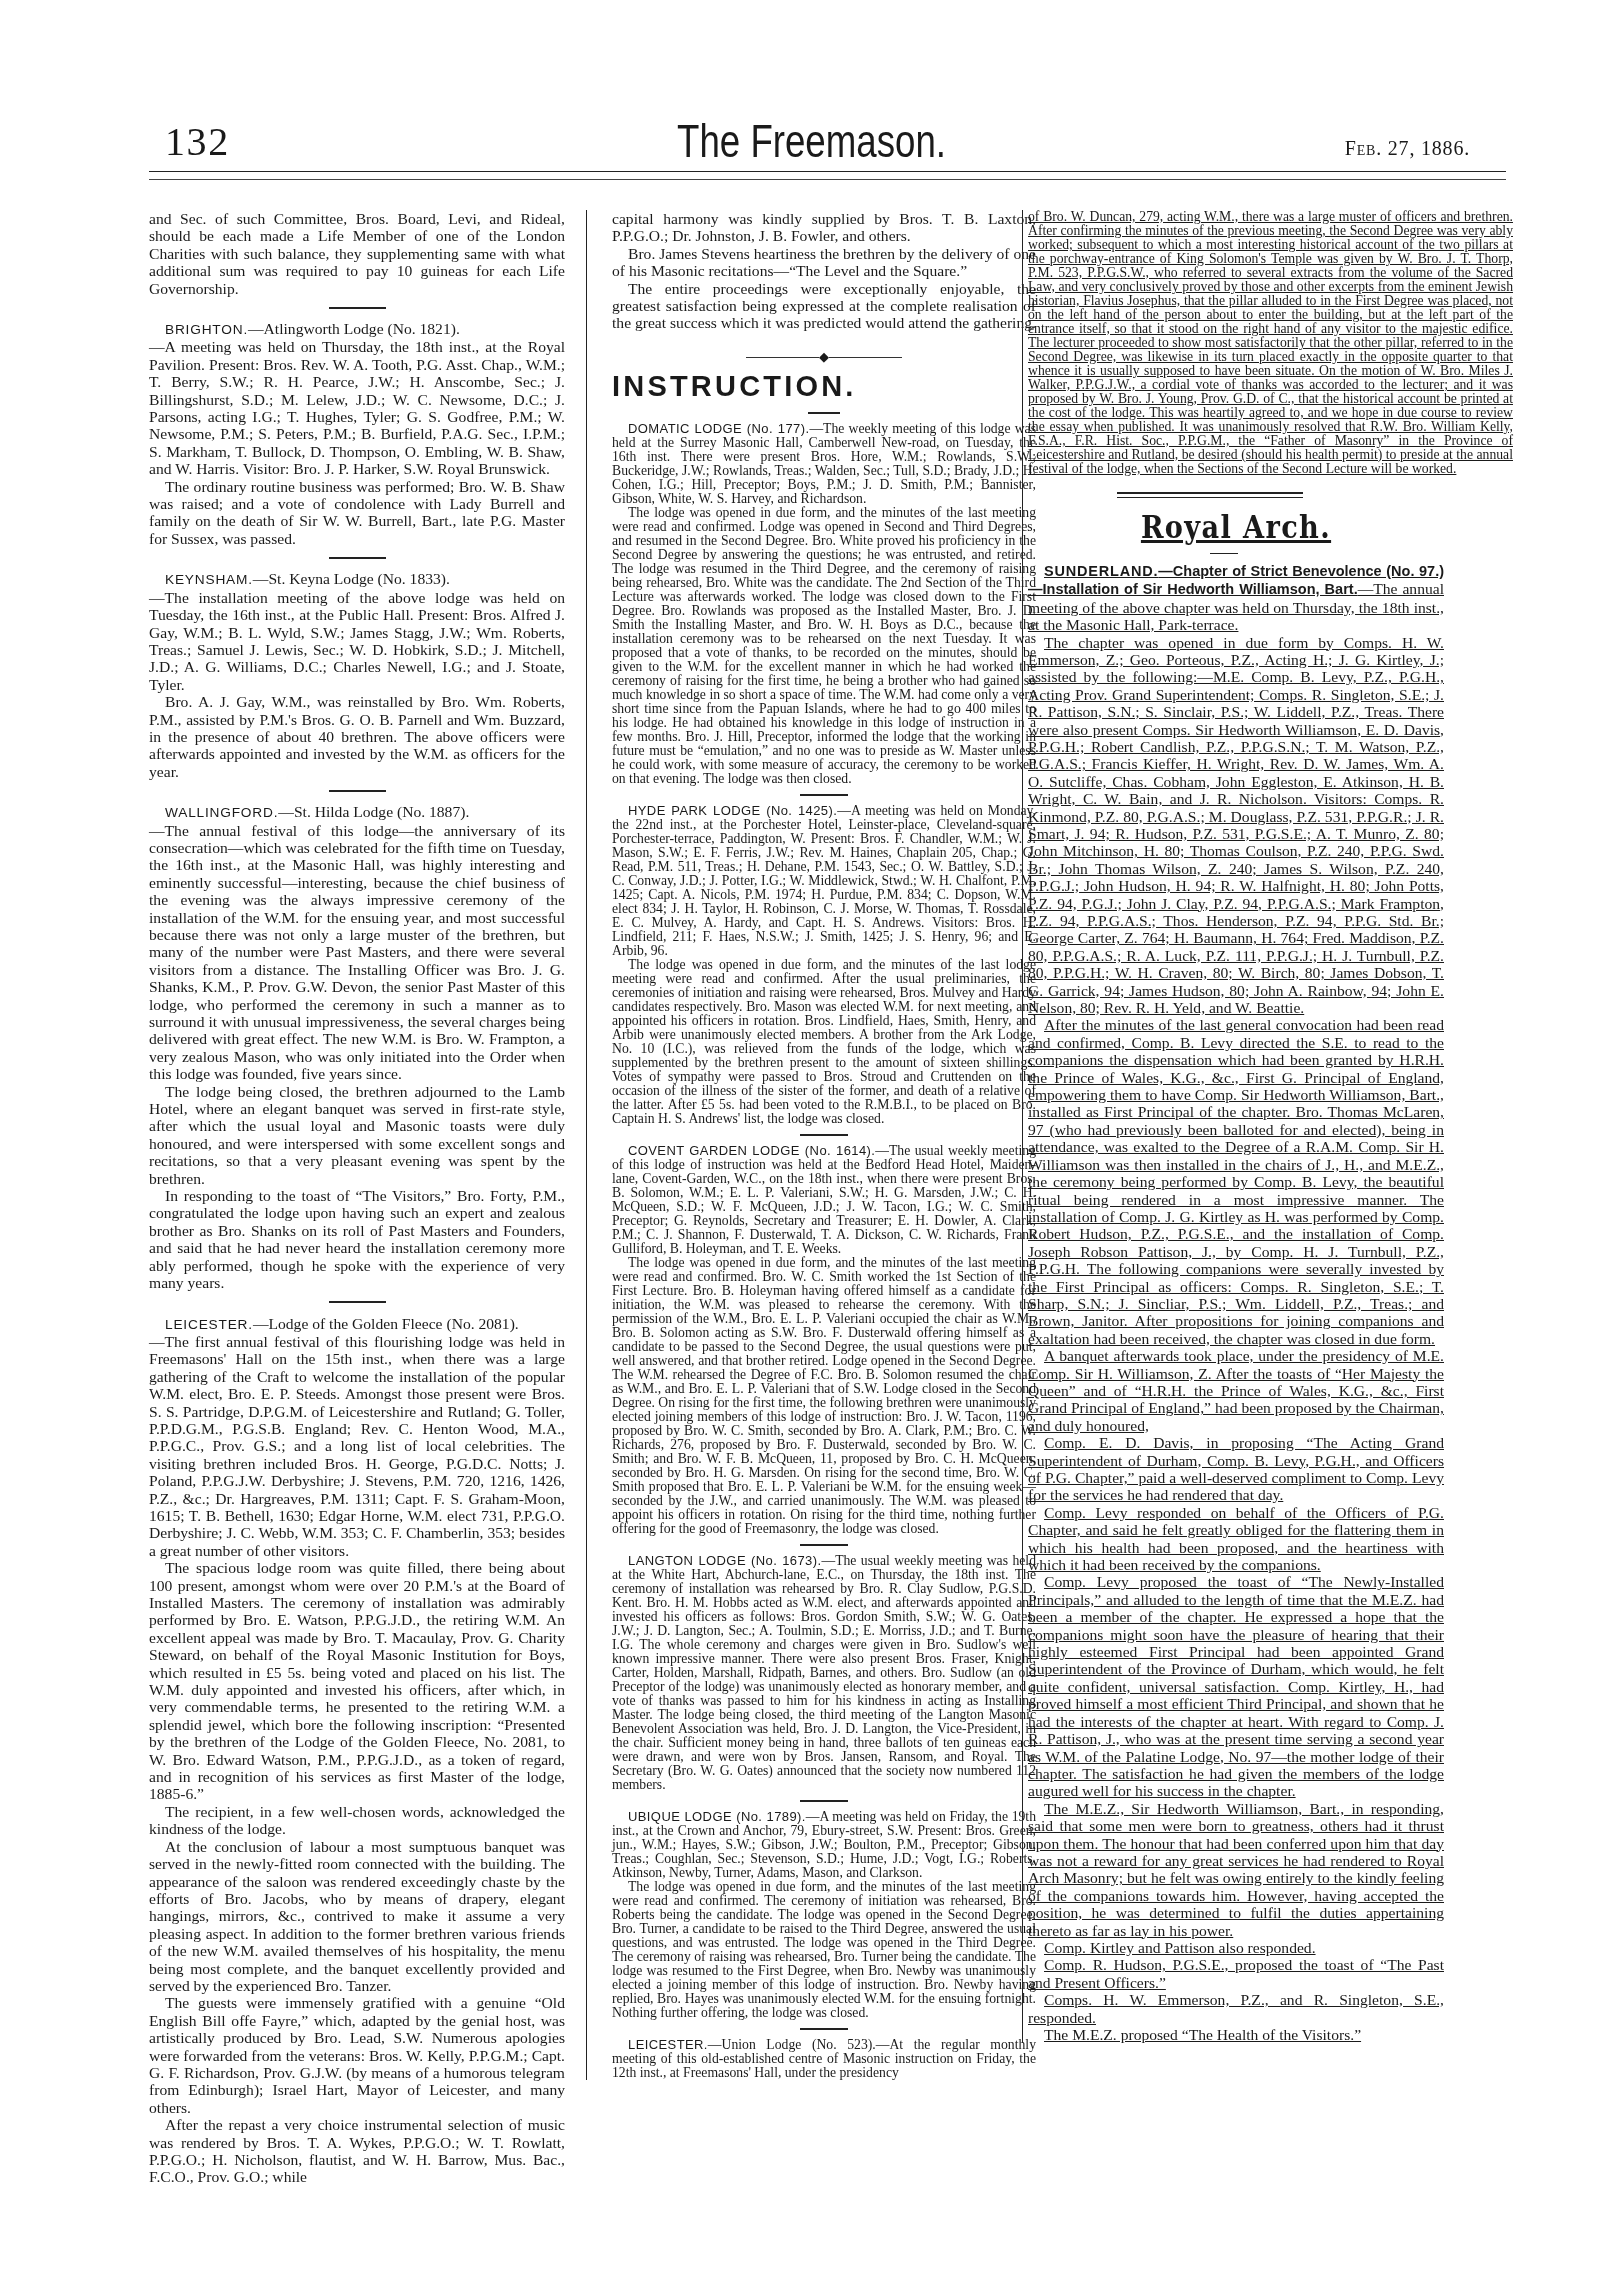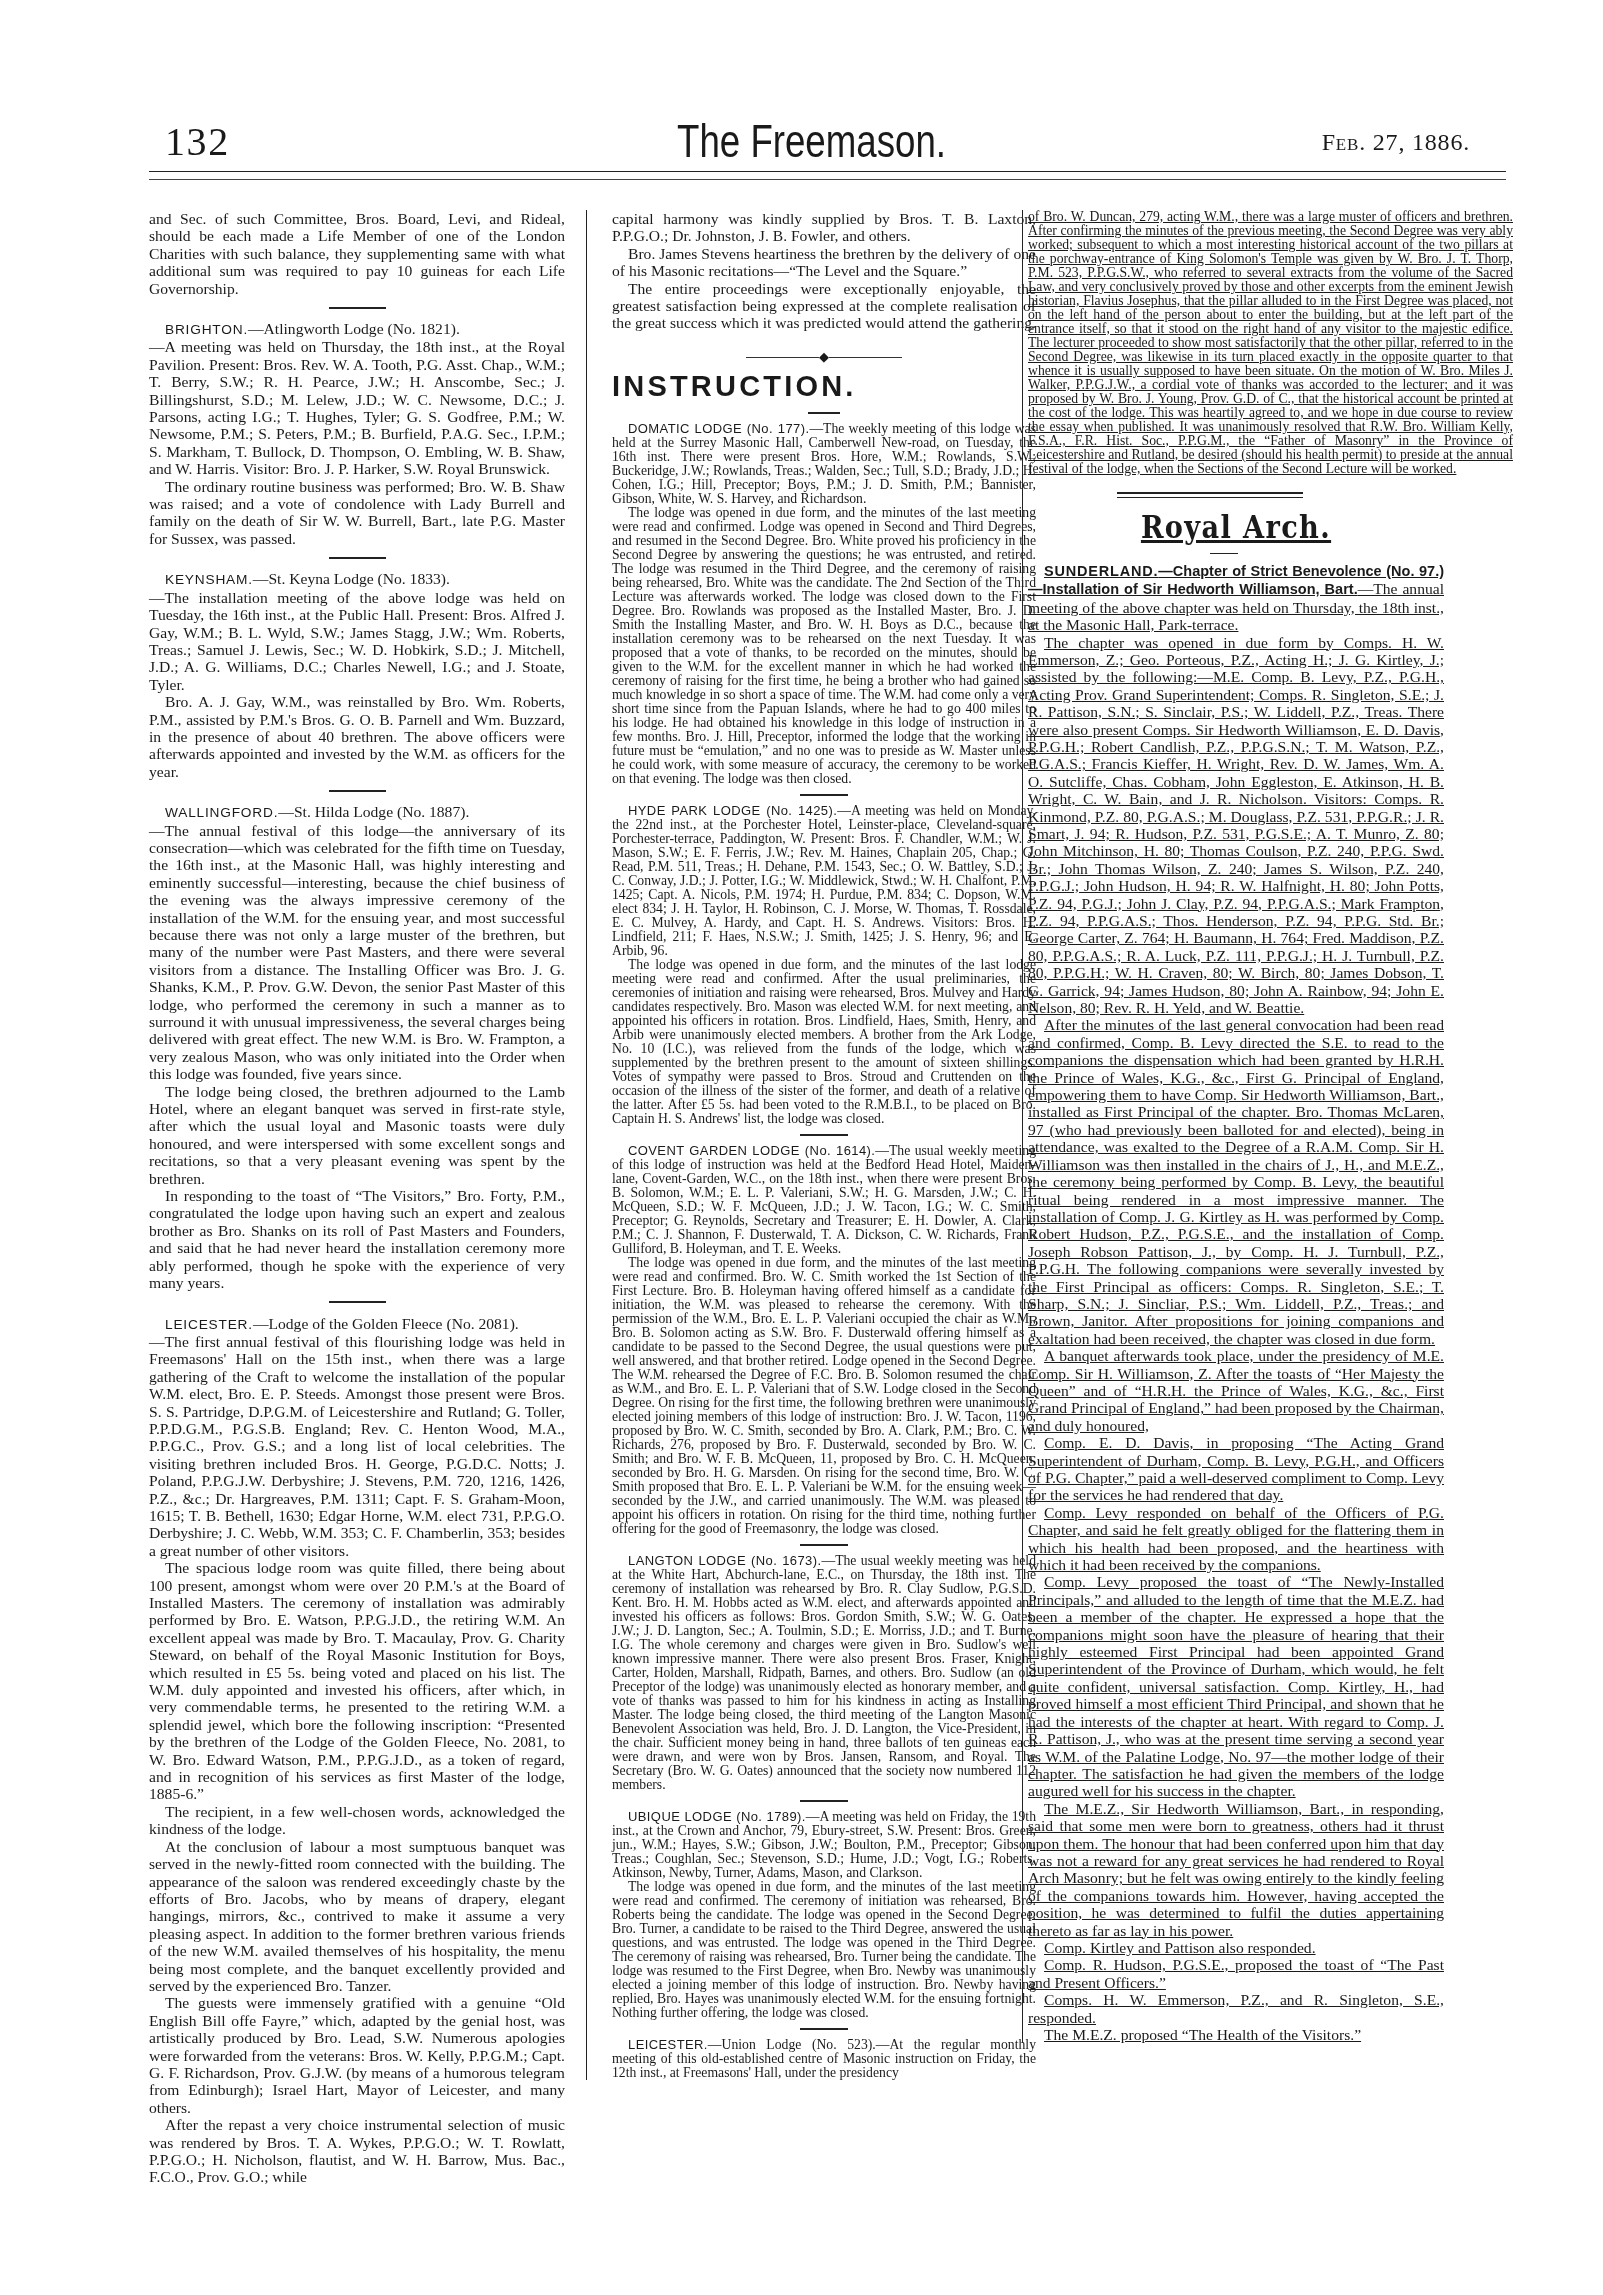--- a/index.html
+++ b/index.html
@@ -2,21 +2,21 @@
 <html style="font-size:13px"><head>
 <meta charset="utf-8">
 <style>
   html, body { margin: 0; padding: 0; background: #ffffff; }
   body { width: 1603px; height: 2295px; position: relative; overflow: hidden; color: #1a1a1a;
          font-family: "Liberation Serif", "DejaVu Serif", serif; }
   .masthead { position: absolute; left: 121px; top: 113px; width: 1381px; height: 48px; }
   .page-num { position: absolute; left: 44px; top: 4.8px; font-size: 40px; letter-spacing: 1.6px; }
   .title { position: absolute; left: 0; right: 0; top: 0; text-align: center; font-size: 47px;
            font-family: "Liberation Sans", "DejaVu Sans", sans-serif; font-weight: normal; transform: scaleX(0.78); }
-  .date { position: absolute; right: 32px; top: 16px; font-size: 24px; font-variant: small-caps; letter-spacing: 0.8px; }
+  .date { position: absolute; right: 32px; top: 24px; font-size: 20px; font-variant: small-caps; letter-spacing: 0.8px; }
   .rule-top { position: absolute; left: 149px; top: 171px; width: 1357px; border-top: 1.6px solid #222; }
   .rule-top2 { position: absolute; left: 149px; top: 179px; width: 1357px; border-top: 0.8px solid #444; }
   .col { position: absolute; top: 184px; font-size: 15.6px; line-height: 17.4px; text-align: justify; margin-top: 26px; }
   .col-left { left: 149px; width: 416px; }
   .col-mid { left: 586px; width: 424px; border-left: 1.6px solid #222; padding-left: 25px; font-size: 13.7px; line-height: 14px; }
   .col-right { left: 1022px; width: 485px; border-left: 1.6px solid #222; padding-left: 5px; font-size: 13.7px; line-height: 14px; text-decoration: underline; }
   .col-right .ra { font-size: 15.6px; line-height: 17.4px; width: 416px; }
   p { margin: 0; text-indent: 16px; }
   .sec-head { text-indent: 16px; margin-top: 4.8px; }
   .place { letter-spacing: 0.8px; font-family: "Liberation Sans", "DejaVu Sans", sans-serif; font-size: 13.7px; }

